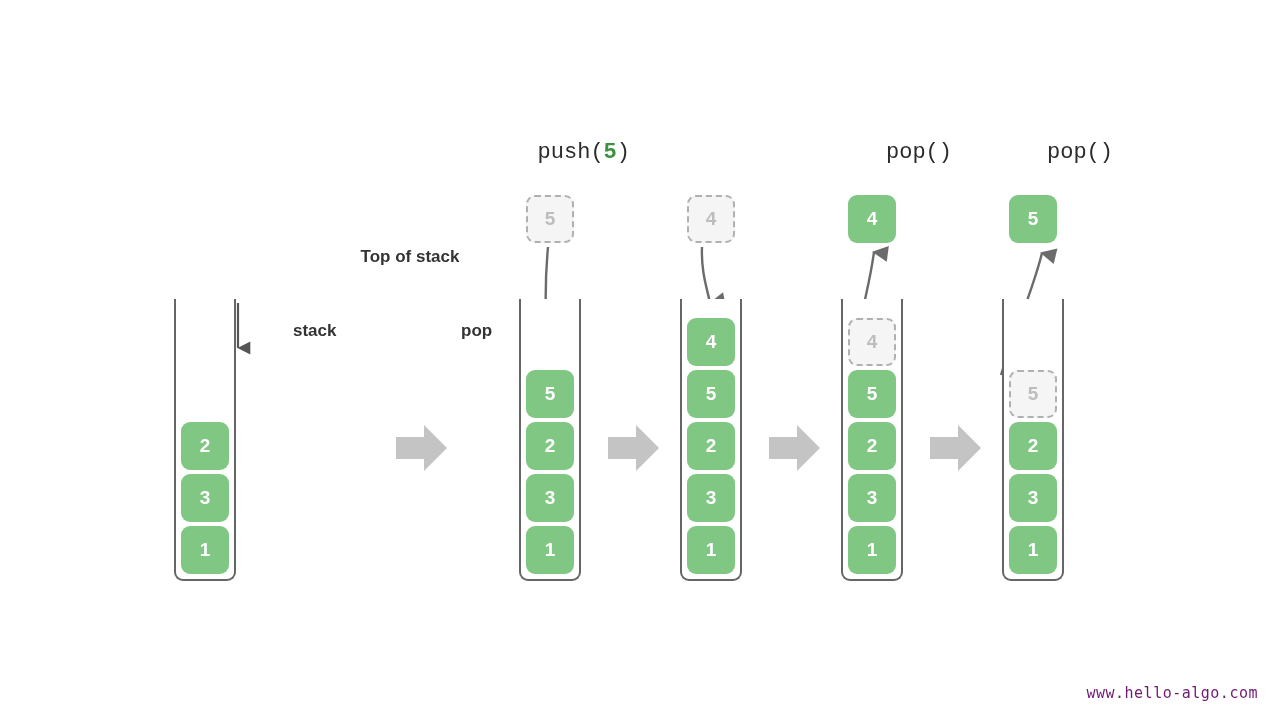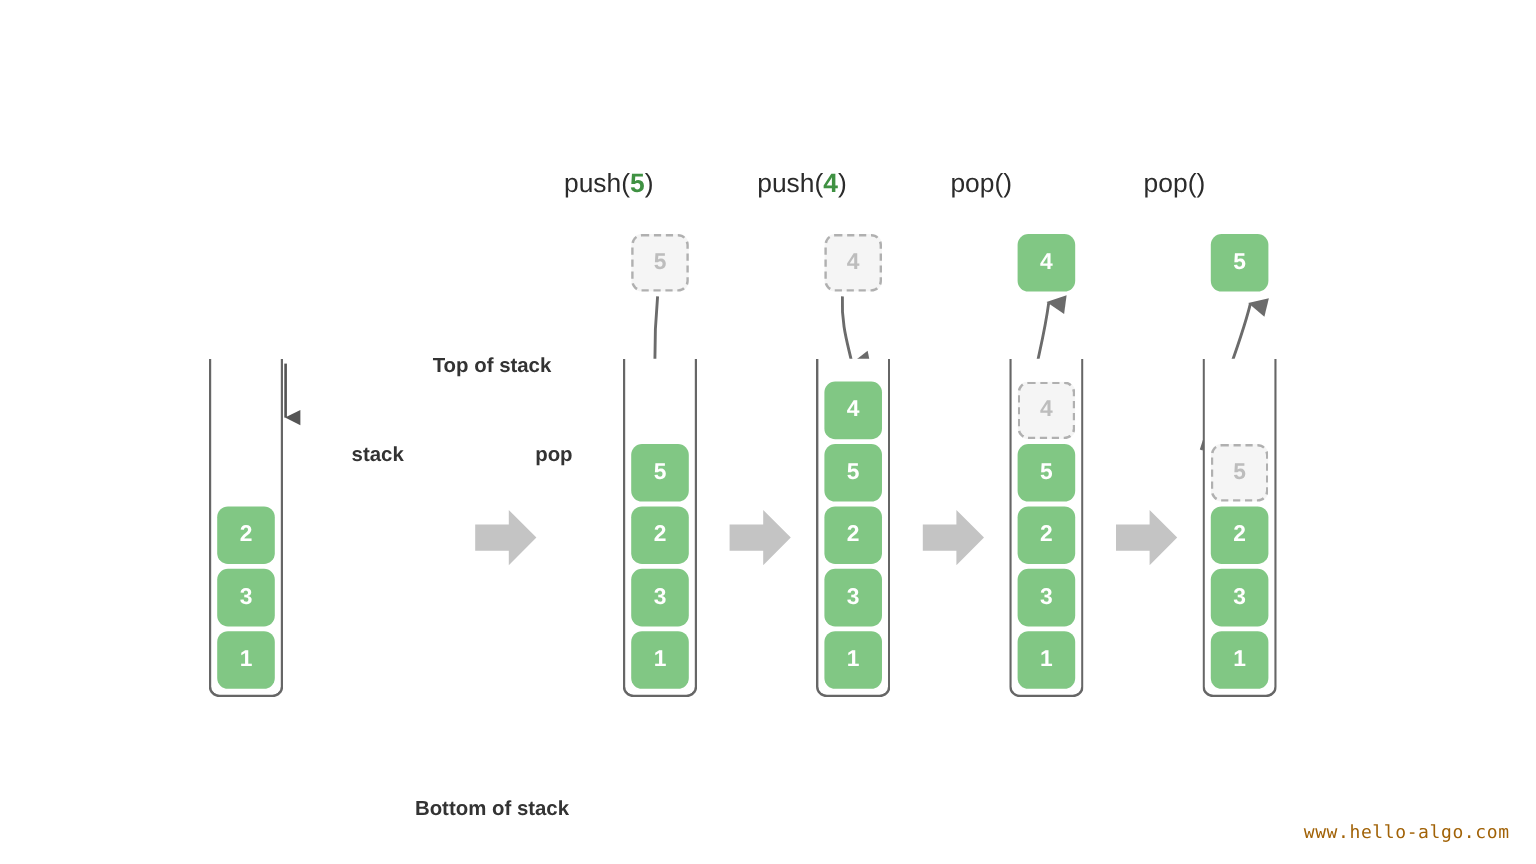--- a/index.html
+++ b/index.html
@@ -34,34 +34,33 @@
     letter-spacing: 0.2px;
   }
 
   
   .annot {
     position: absolute;
     font-size: 17px;
     font-weight: bold;
     color: #333333;
     white-space: nowrap;
-    margin-top: 48px;
   }
   .annot-top     { left: 190px; top: 247px; width: 190px; text-align: center; }
   .annot-bottom  { left: 190px; top: 616px; width: 190px; text-align: center; }
   .annot-push    { left: 168px; top: 321px; }
-  .annot-pop     { left: 321px; top: 321px; text-align: right; }
+  .annot-pop     { left: 336px; top: 321px; text-align: right; }
 
   
   .op-caption {
     position: absolute;
     top: 140px;
     width: 160px;
-    text-align: left;
-    font-family: Liberation Sans, sans-serif;
+    text-align: right;
+    font-family: Liberation Mono, monospace;
     font-size: 22px;
     color: #2b2b2b;
     white-space: nowrap;
   }
   .op-caption .arg { color: #3f9142; font-weight: bold; }
 
   
   .column { position: absolute; top: 0; width: 160px; height: 720px; }
 
   
@@ -144,36 +143,35 @@
     pointer-events: none;
   }
 
   
   .watermark {
     position: absolute;
     right: 22px;
     bottom: 18px;
     font-family: "DejaVu Sans Mono", "Liberation Mono", monospace;
     font-size: 15px;
-    color: #a16207;
+    color: #701a75;
     letter-spacing: 0.5px;
   }
 </style>
 </head>
 <body>
 
 <div class="canvas">
 
 
   <div class="column" style="left:125px;">
 
     <div class="annot annot-top">Top of stack</div>
     <div class="annot annot-push">stack</div>
     <div class="annot annot-pop">pop</div>
-    <div class="annot annot-bottom">Bottom of stack</div>
 
     <svg class="svg-layer" width="160" height="720">
       <defs>
         <marker id="mk-down" markerWidth="7" markerHeight="7" refX="3.2" refY="6.0" orient="auto">
           <path d="M0.3,0.4 L3.2,6.2 L6.1,0.4 Z" fill="#555555"></path>
         </marker>
         <marker id="mk-up" markerWidth="7" markerHeight="7" refX="3.2" refY="1.0" orient="auto">
           <path d="M0.3,6.2 L3.2,0.4 L6.1,6.2 Z" fill="#555555"></path>
         </marker>
       </defs>
@@ -221,23 +219,20 @@
       <div class="cells">
         <div class="cell">1</div>
         <div class="cell">3</div>
         <div class="cell">2</div>
         <div class="cell">5</div>
       </div>
     </div>
   </div>
 
   <div class="column" style="left:631px;">
-    <div class="op-caption">
-      <span>push(</span><span class="arg">4</span><span>)</span>
-    </div>
 
     <div class="float-cell incoming">4</div>
 
     <svg class="svg-layer" width="160" height="720">
       <defs>
         <marker id="mk-p4" markerWidth="8" markerHeight="8" refX="3.6" refY="6.6" orient="auto">
           <path d="M0.3,0.4 L3.6,7.0 L6.9,0.4 Z" fill="#6b6b6b"></path>
         </marker>
       </defs>
       <path d="M71,247 C70,272 76,288 79,303" fill="none" stroke="#6b6b6b" stroke-width="2.4" marker-end="url(#mk-p4)"></path>

